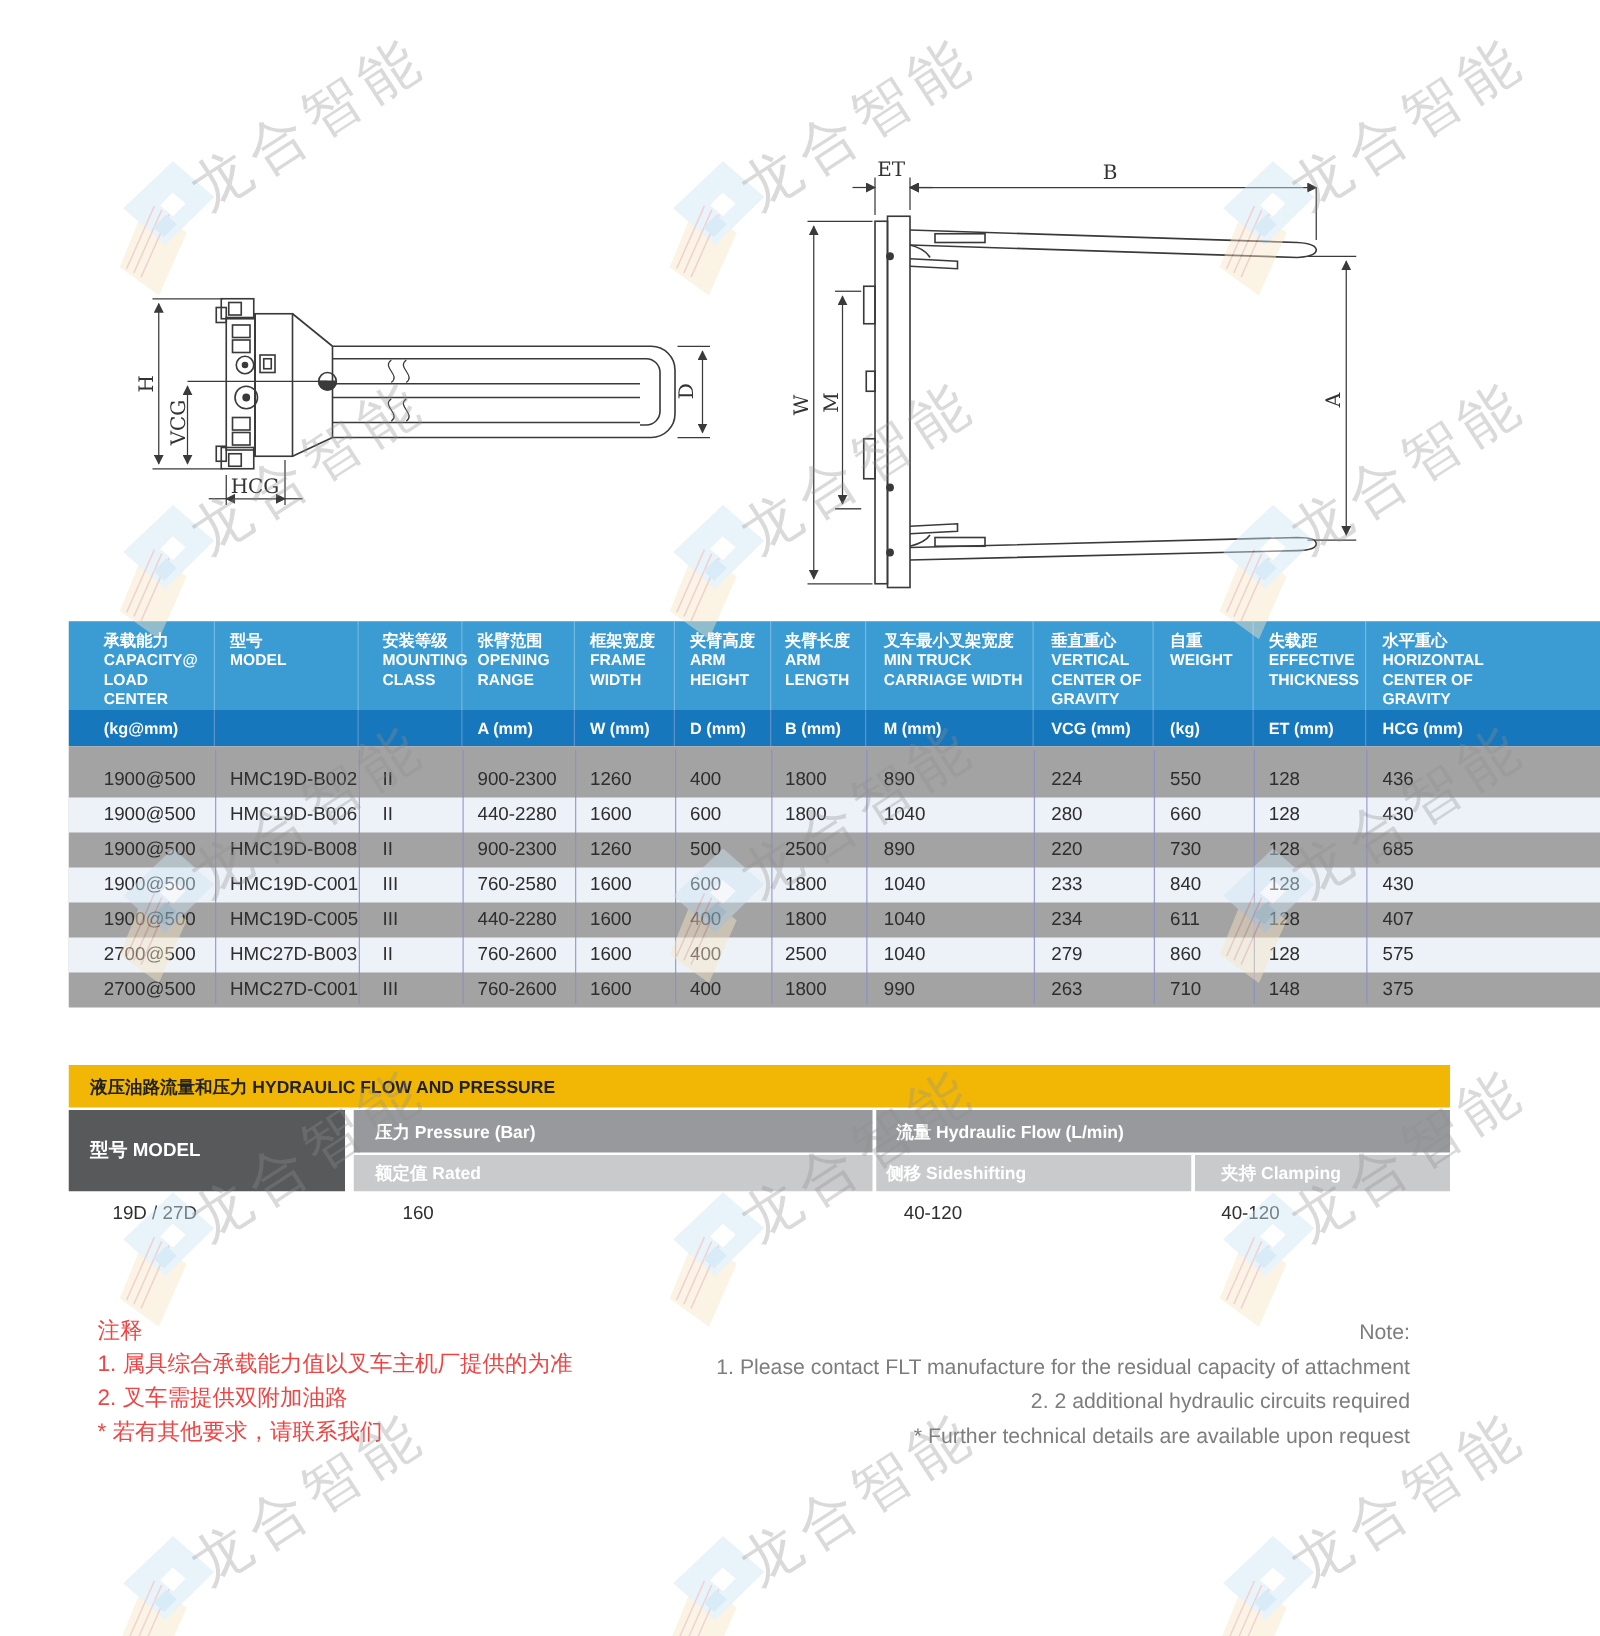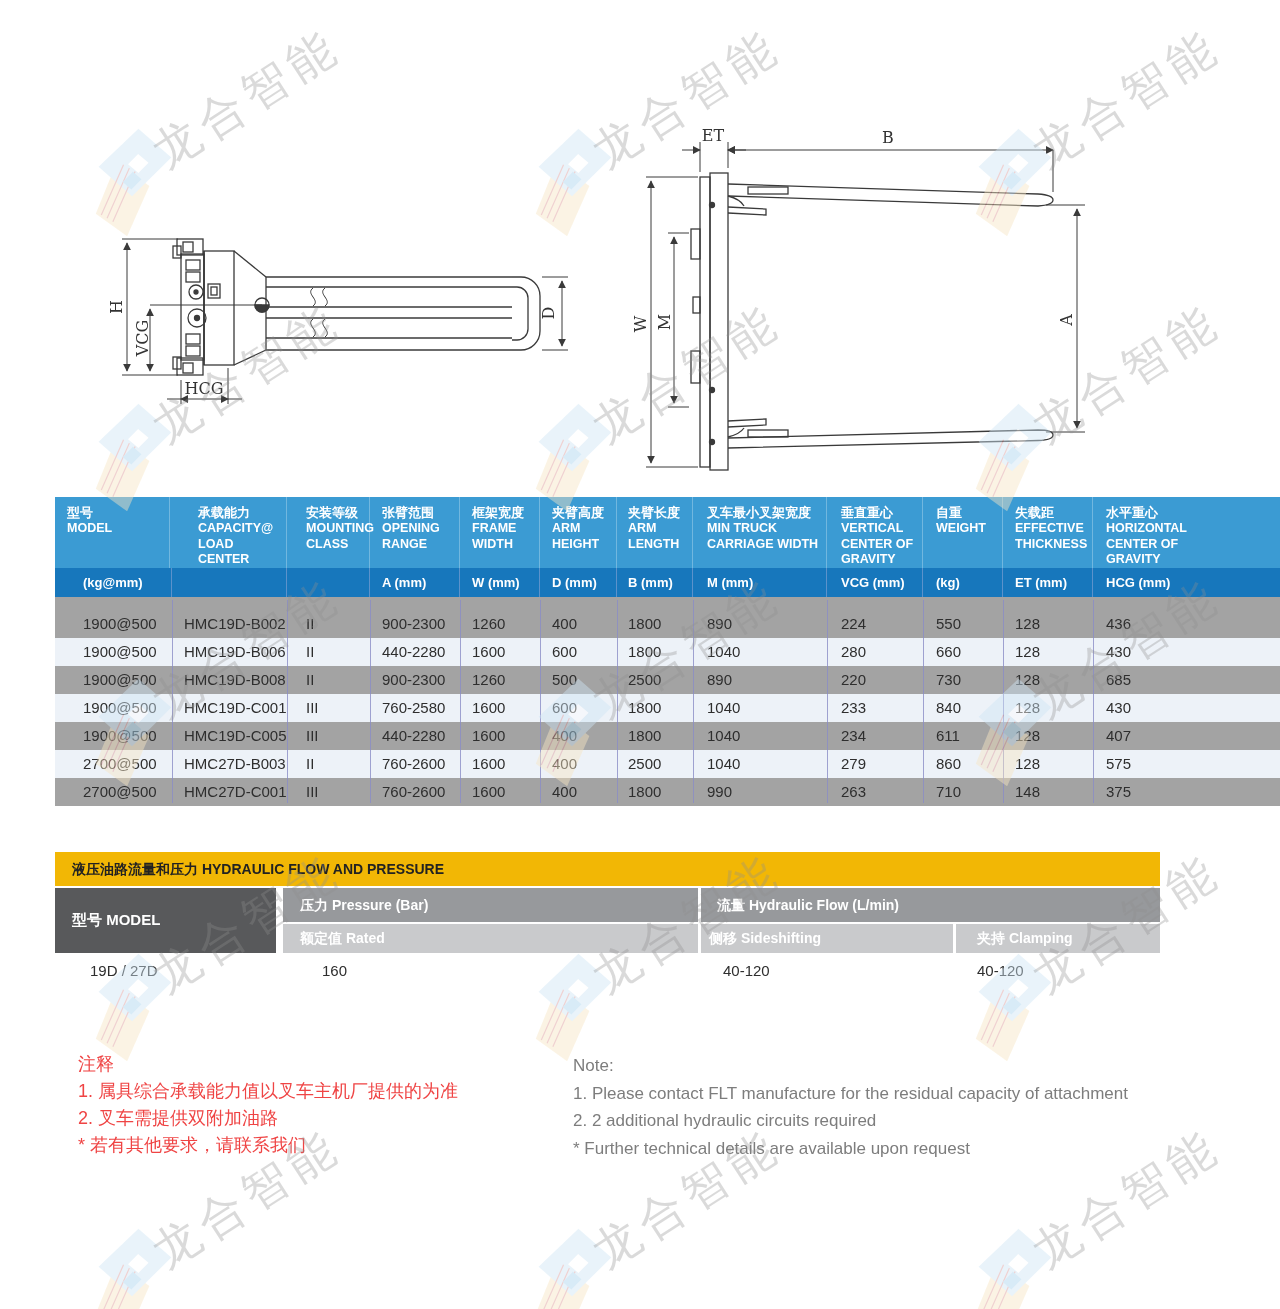--- a/index.html
+++ b/index.html
@@ -58,21 +58,21 @@
   .w-side{width:252px;margin-right:3px;padding-left:8px;}
   .w-clamp{flex:1;padding-left:21px;}
   .hyd-data{display:flex;height:35px;line-height:35px;font-size:15px;color:#2e2e2e;}
   .hv-model{width:228px;box-sizing:border-box;padding-left:35px;}
   .hv-rated{width:418px;box-sizing:border-box;padding-left:39px;}
   .hv-side{width:255px;box-sizing:border-box;padding-left:22px;}
   .hv-clamp{flex:1;box-sizing:border-box;padding-left:21px;}
 
   
   .notes-cn{position:absolute;left:78px;top:1051px;font-size:18px;color:#ef4444;line-height:27px;z-index:2;}
-  .notes-en{position:absolute;left:573px;top:1052px;font-size:17px;color:#7d7d7d;line-height:27.5px;z-index:2;}
+  .notes-en{position:absolute;left:573px;top:1052px;font-size:17px;color:#7d7d7d;line-height:27.5px;z-index:2;text-align:right;}
 
   
   .wm-layer{position:absolute;left:0;top:0;width:1280px;height:1309px;z-index:5;pointer-events:none;}
   .wm{position:absolute;width:340px;height:250px;}
   .wm-text{position:absolute;left:78px;top:96px;transform:rotate(-33deg);transform-origin:left center;
            font-size:46px;letter-spacing:7px;color:#8f8f8f;opacity:.32;white-space:nowrap;}
   .wm-logo{position:absolute;left:0;top:108px;transform:rotate(-33deg);opacity:.45;}
 </style>
 </head>
 <body>
@@ -202,28 +202,28 @@
         <text class="dim-label" x="888" y="143" text-anchor="middle">B</text>
         <text class="dim-label" x="641" y="329" text-anchor="middle" transform="rotate(-90 641 324)">W</text>
         <text class="dim-label" x="665" y="327" text-anchor="middle" transform="rotate(-90 665 322)">M</text>
         <text class="dim-label" x="1067" y="325" text-anchor="middle" transform="rotate(-90 1067 320)">A</text>
       </g>
     </g>
   </svg>
 
   <div class="spec">
     <div class="thead" id="spec-thead">
-        <div class="hcell c1">
-          <span class="hcn">型号</span>
-          <span class="hen">MODEL</span>
-        </div>
         <div class="hcell c0">
           <span class="hcn">承载能力</span>
           <span class="hen">CAPACITY@
 LOAD CENTER</span>
+        </div>
+        <div class="hcell c1">
+          <span class="hcn">型号</span>
+          <span class="hen">MODEL</span>
         </div>
         <div class="hcell c2">
           <span class="hcn">安装等级</span>
           <span class="hen">MOUNTING
 CLASS</span>
         </div>
         <div class="hcell c3">
           <span class="hcn">张臂范围</span>
           <span class="hen">OPENING
 RANGE</span>

